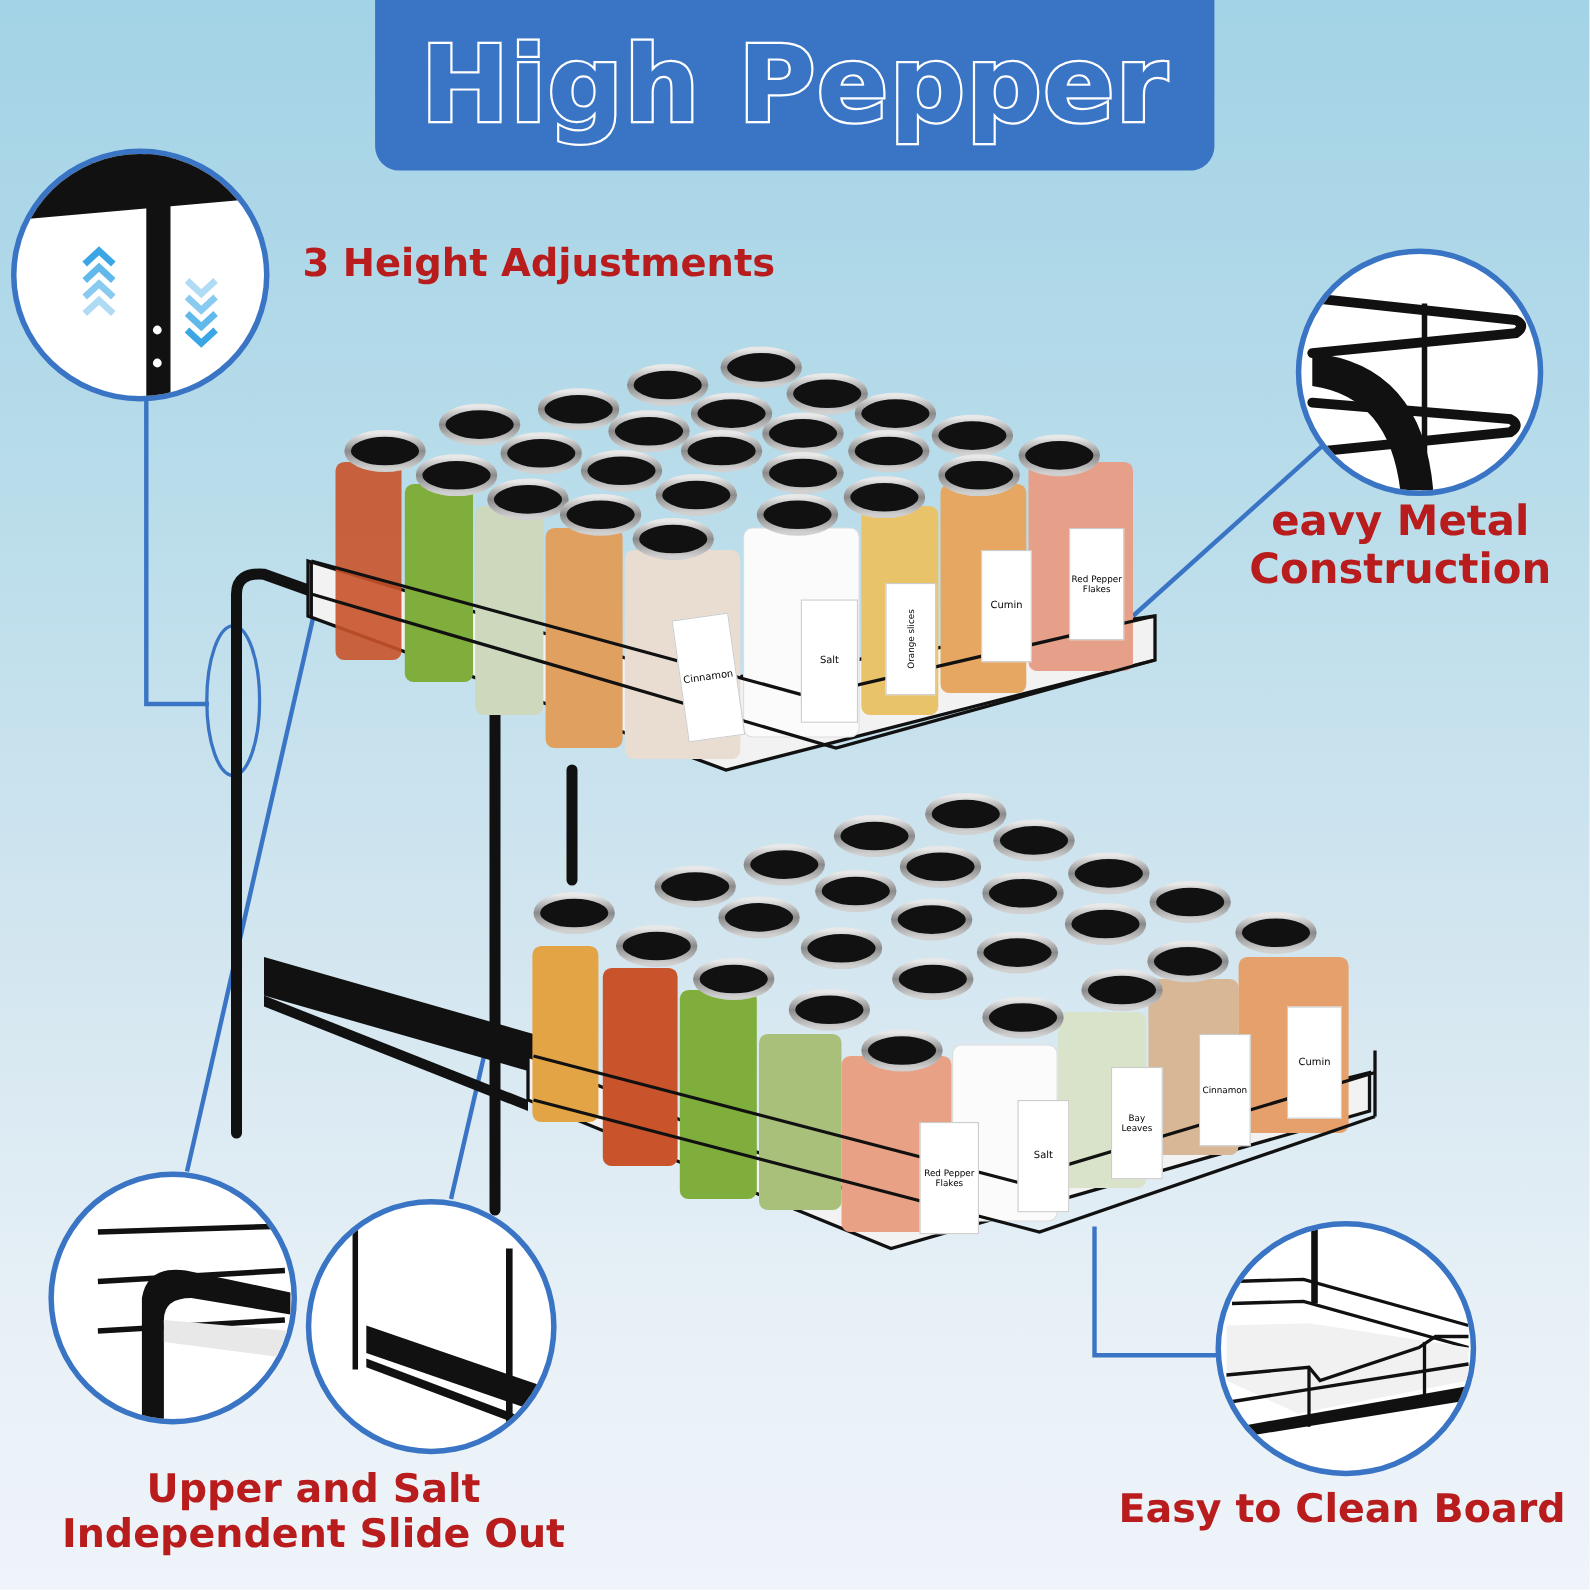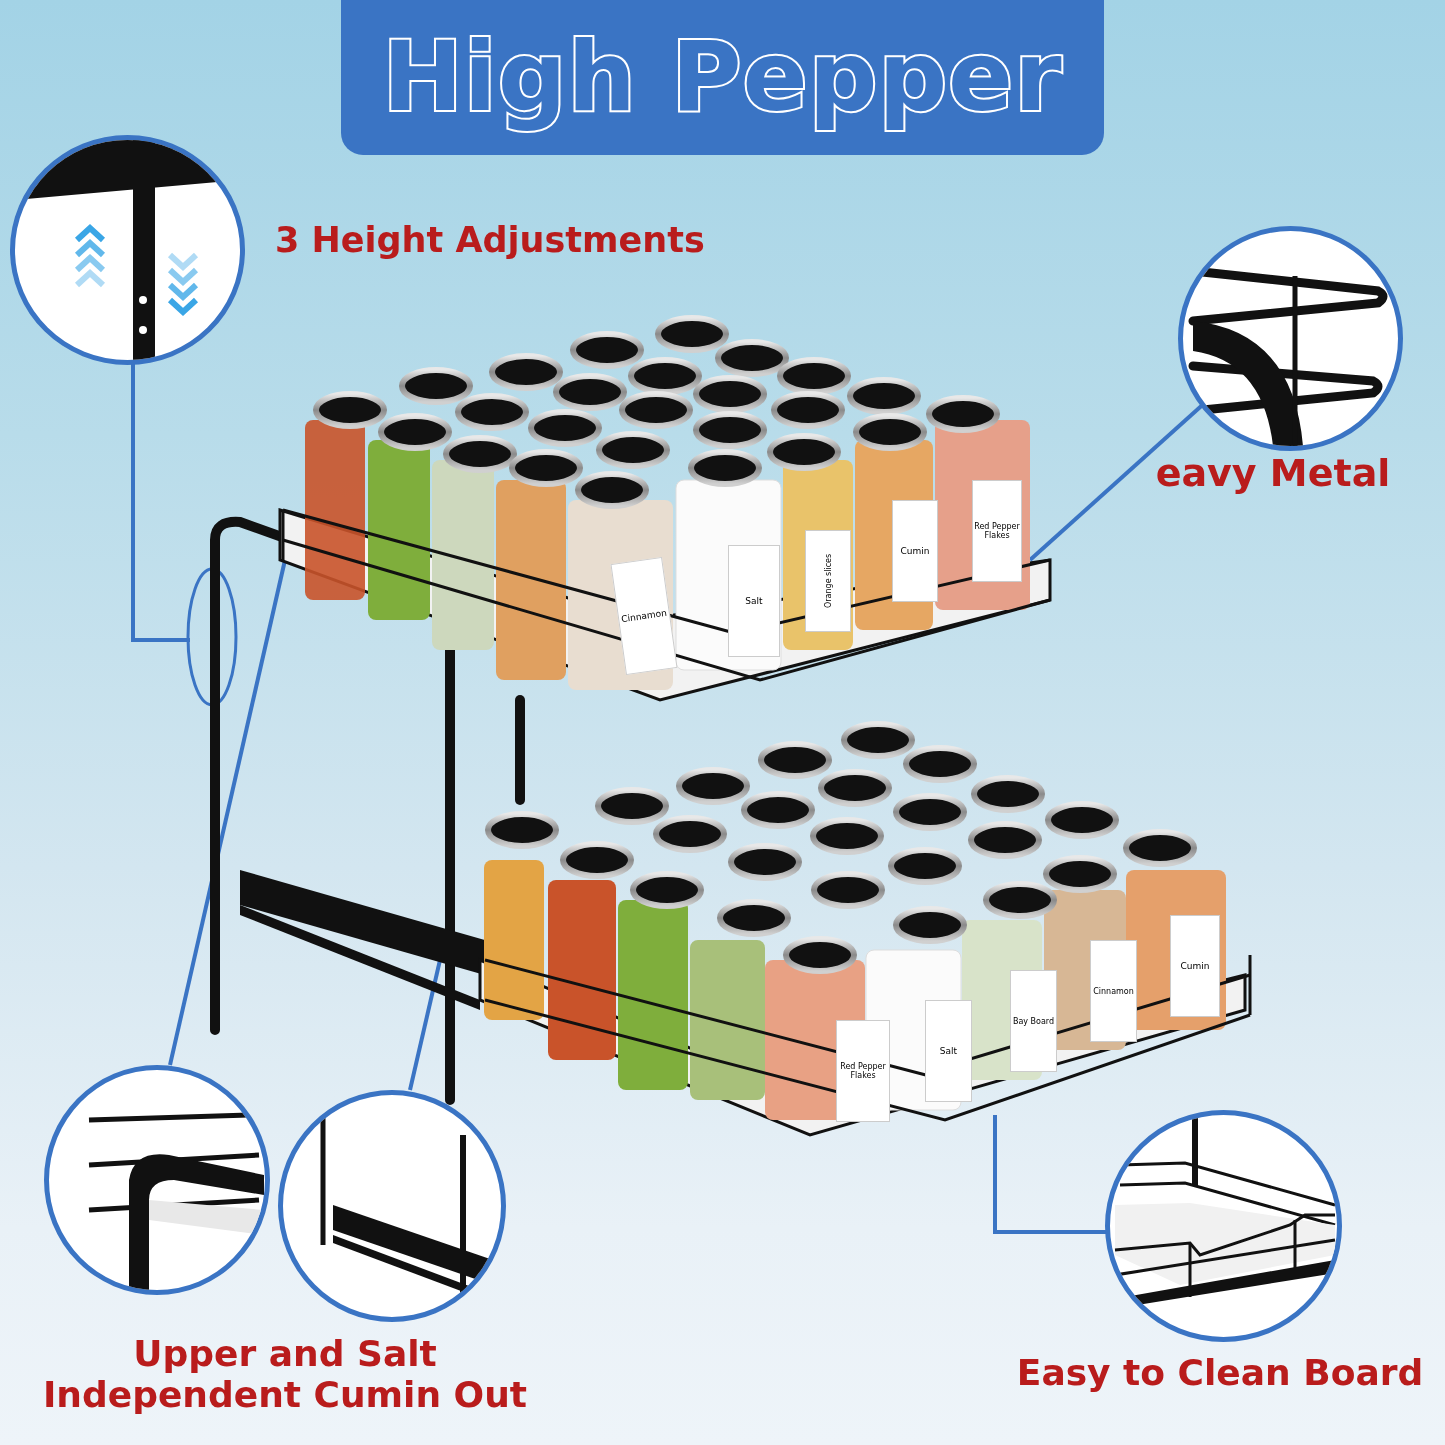--- a/index.html
+++ b/index.html
@@ -184,21 +184,21 @@
 </div>
 
 <div style="position:absolute;left:0;top:0;">
   <div style="position:absolute;left:836px;top:1020px;width:52px;height:100px;background:#fff;border:1px solid #ccc;font-size:8px;display:flex;align-items:center;justify-content:center;text-align:center;">
       <span>Red Pepper Flakes</span>
     </div>
   <div style="position:absolute;left:925px;top:1000px;width:45px;height:100px;background:#fff;border:1px solid #ccc;font-size:9px;display:flex;align-items:center;justify-content:center;">
       <span>Salt</span>
     </div>
   <div style="position:absolute;left:1010px;top:970px;width:45px;height:100px;background:#fff;border:1px solid #ccc;font-size:8px;display:flex;align-items:center;justify-content:center;text-align:center;">
-      <span>Bay Board</span>
+      <span>Bay Leaves</span>
     </div>
   <div style="position:absolute;left:1090px;top:940px;width:45px;height:100px;background:#fff;border:1px solid #ccc;font-size:8px;display:flex;align-items:center;justify-content:center;">
       <span>Cinnamon</span>
     </div>
   <div style="position:absolute;left:1170px;top:915px;width:48px;height:100px;background:#fff;border:1px solid #ccc;font-size:9px;display:flex;align-items:center;justify-content:center;">
       <span>Cumin</span>
     </div>
 </div>
 
 <div class="callout-circle" style="left:10px;top:135px;width:235px;height:230px;">
@@ -228,20 +228,21 @@
     <g stroke="#111" stroke-width="9" fill="none" stroke-linecap="round">
       <path d="M10,40 L195,60 Q205,65 195,72 L10,90"></path>
       <path d="M10,135 L190,150 Q200,155 190,162 L10,180"></path>
     </g>
     <path d="M10,90 Q110,100 120,215 L90,215 Q80,130 10,120 Z" fill="#111"></path>
     <line x1="112" y1="45" x2="112" y2="215" stroke="#111" stroke-width="5"></line>
   </svg>
 </div>
 <div class="feature-label" style="left:1128px;top:452px;width:290px;font-size:38px;">
   <div>eavy Metal</div>
+  <div>Construction</div>
 </div>
 
 <div class="callout-circle" style="left:44px;top:1065px;width:226px;height:230px;">
   <svg width="216" height="220">
     <g stroke="#111" stroke-width="5" fill="none">
       <line x1="40" y1="50" x2="200" y2="45"></line>
       <line x1="40" y1="95" x2="210" y2="85"></line>
       <line x1="40" y1="140" x2="210" y2="130"></line>
     </g>
     <path d="M80,220 L80,110 Q85,80 120,85 L215,105 L215,125 L125,110 Q100,110 100,130 L100,220 Z" fill="#111"></path>
@@ -251,21 +252,21 @@
 <div class="callout-circle" style="left:278px;top:1090px;width:228px;height:232px;">
   <svg width="218" height="222">
     <line x1="40" y1="20" x2="40" y2="150" stroke="#111" stroke-width="5"></line>
     <line x1="180" y1="40" x2="180" y2="200" stroke="#111" stroke-width="6"></line>
     <polygon points="50,110 210,165 210,190 50,135" fill="#111"></polygon>
     <polygon points="50,140 210,200 210,208 50,148" fill="#111"></polygon>
   </svg>
 </div>
 <div class="feature-label" style="left:40px;top:1333px;width:490px;font-size:36px;">
   <div>Upper and Salt</div>
-  <div>Independent Cumin Out</div>
+  <div>Independent Slide Out</div>
 </div>
 
 <div class="callout-circle" style="left:1105px;top:1110px;width:237px;height:232px;">
   <svg width="227" height="222">
     <line x1="85" y1="0" x2="85" y2="70" stroke="#111" stroke-width="6"></line>
     <g stroke="#111" stroke-width="3" fill="none">
       <polyline points="10,50 75,48 225,90"></polyline>
       <polyline points="10,70 75,68 225,110"></polyline>
     </g>
     <polygon points="5,90 80,88 225,110 225,140 70,170 5,140" fill="#f1f1f1"></polygon>

